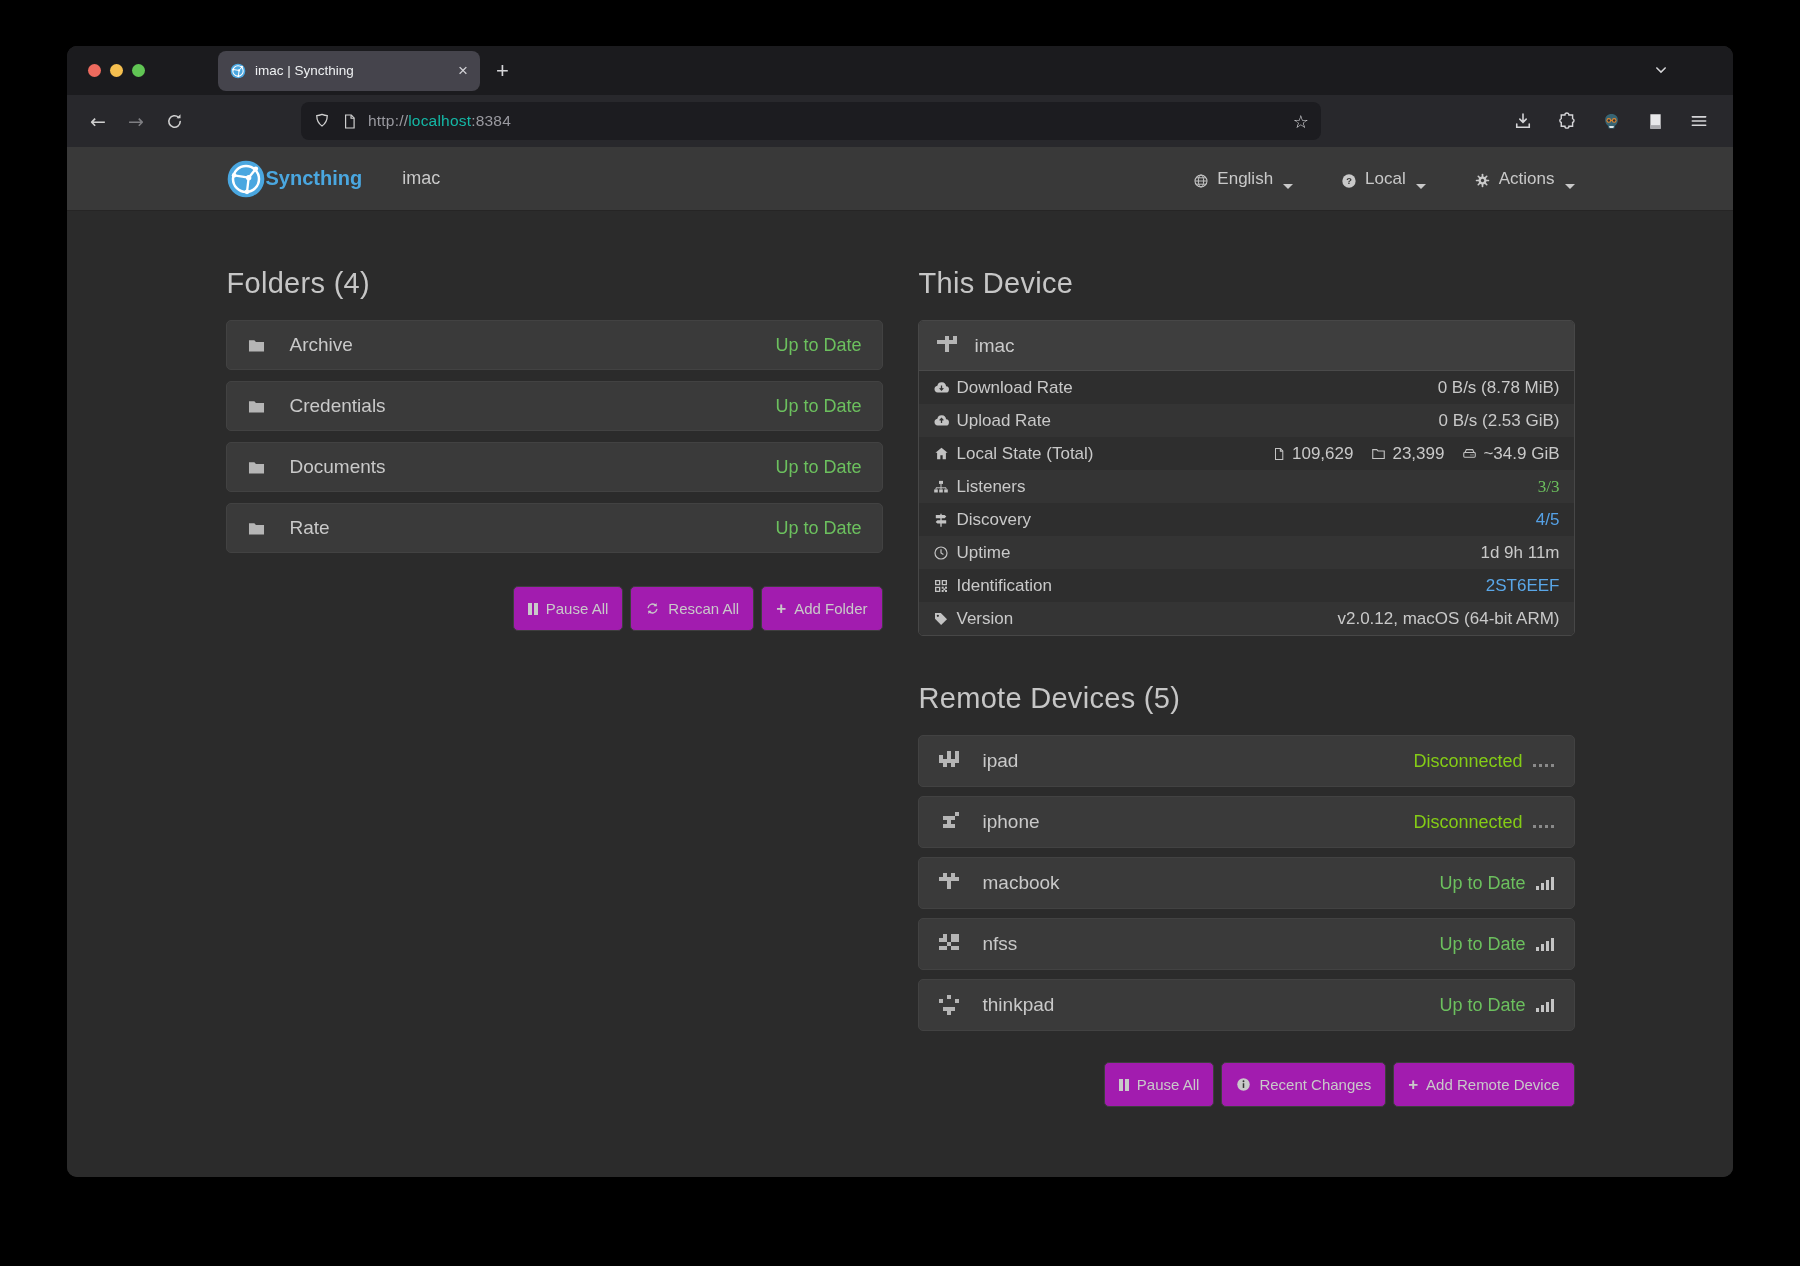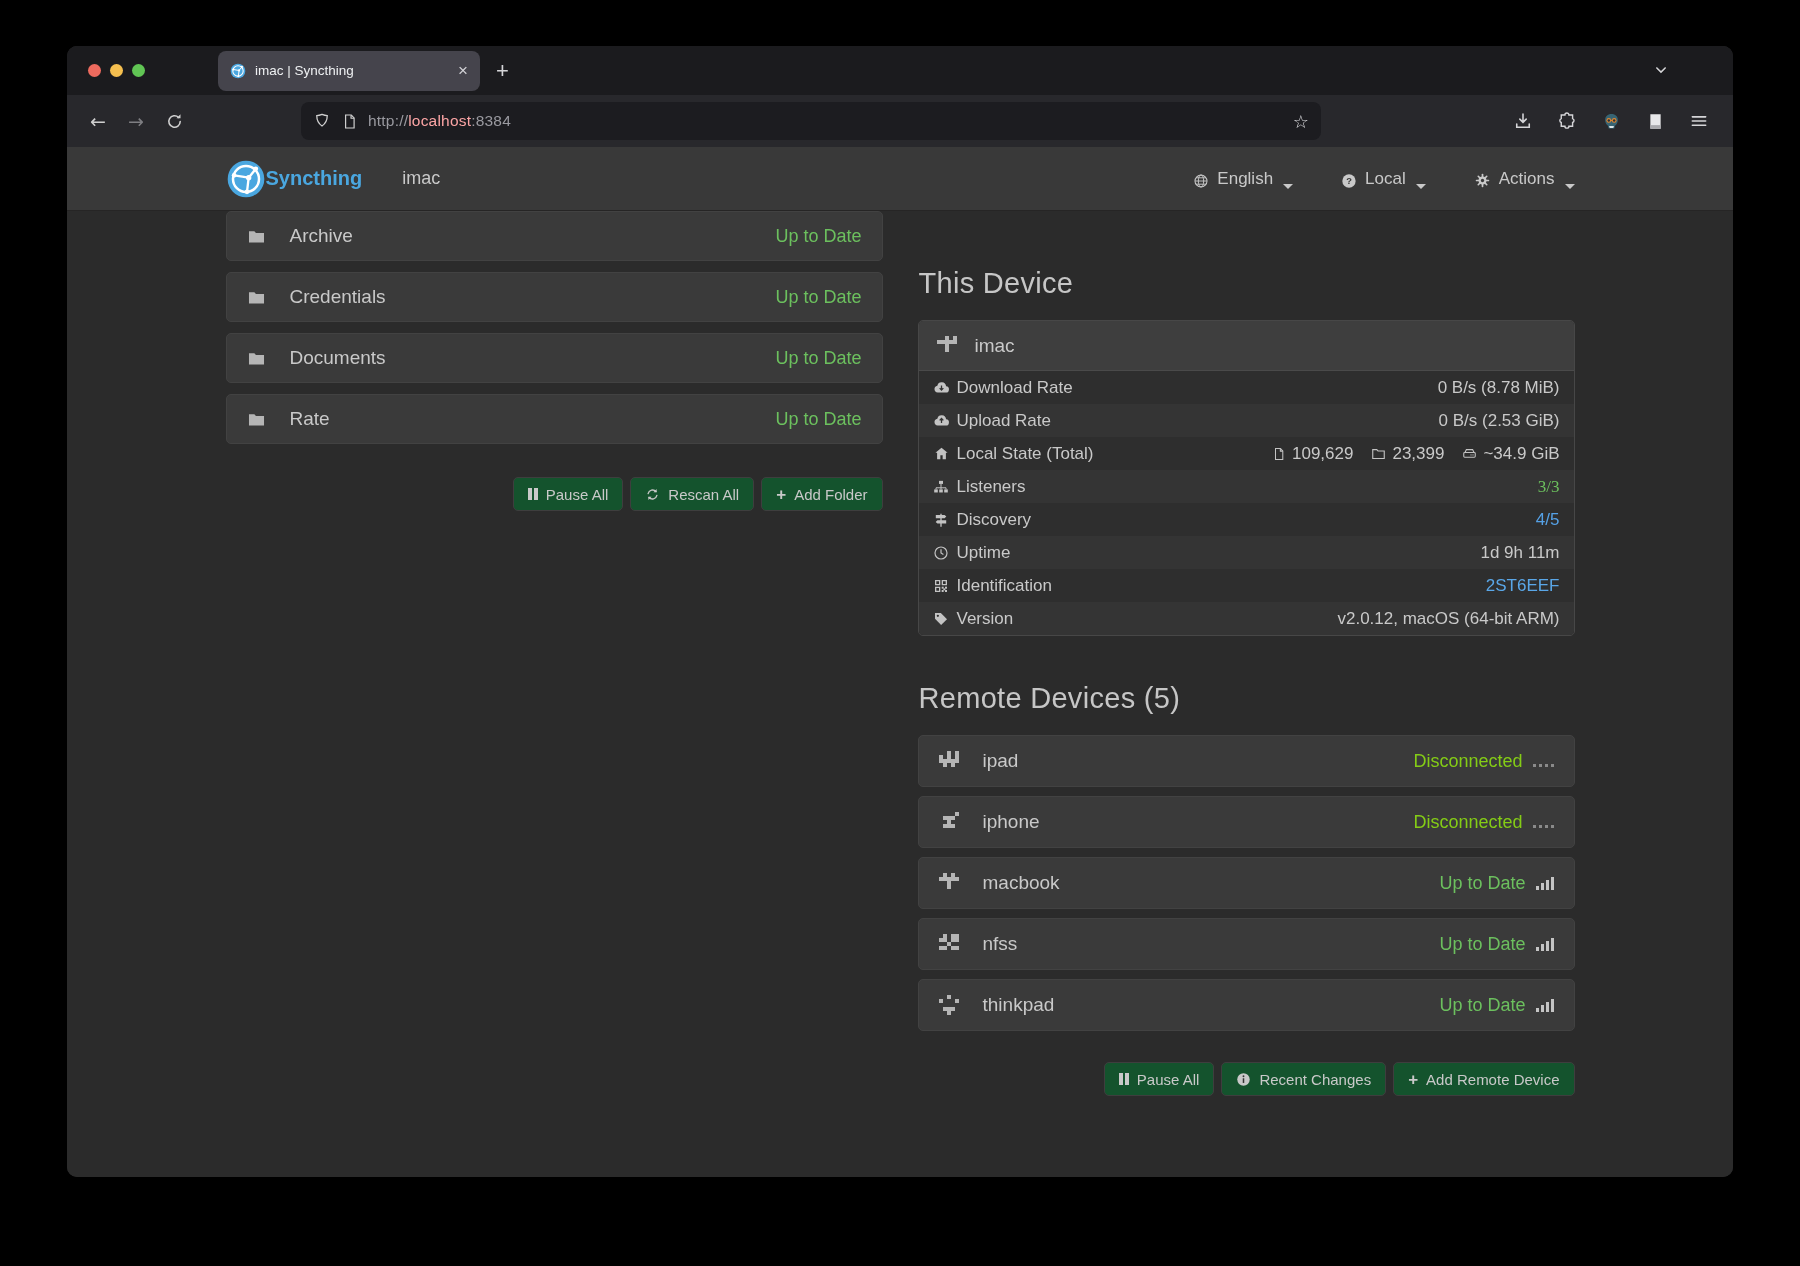--- a/index.html
+++ b/index.html
@@ -21,21 +21,21 @@
   .newtab { color:#d5d5d8; font-size:22px; font-weight:300; margin-left:16px; line-height:1; }
   .tabs-chevron { position:absolute; right:62px; top:14px; }
 
   .toolbar { height:52px; background:#28282c; display:flex; align-items:center; padding:0 12px; }
   .nav-glyph { font-family:"DejaVu Sans",sans-serif; color:#cfcfcf; font-size:19px; width:38px; text-align:center; }
   .nav-svg { width:38px; display:flex; justify-content:center; }
 
   .urlbar { margin-left:108px; width:1020px; height:38px; background:#1c1c20; border-radius:8px;
             display:flex; align-items:center; padding:0 12px; gap:10px; }
   .url-text { font-size:15.5px; letter-spacing:.2px; }
-  .url-dim { color:#9a9aa0; } .url-host { color:#fca5a5; }
+  .url-dim { color:#9a9aa0; } .url-host { color:#14b8a6; }
   .url-star { margin-left:auto; color:#dcdcdf; font-size:18px; font-family:"DejaVu Sans",sans-serif; }
   .tb-right { display:flex; align-items:center; gap:12px; margin-left:auto; margin-right:6px; }
   .tb-ic { width:32px; display:flex; justify-content:center; }
 
   
   .page { height:1030px; background:#2b2b2b; }
   .navbar { height:63px; background:#393939; box-shadow:0 1px 0 #2120207a; }
   .container { width:1349px; margin:0 auto; height:100%; }
   .navbar .container { display:flex; align-items:center; }
   .brand-logo { width:40px; height:40px; }
@@ -52,22 +52,22 @@
 
   .rowcard { height:50px; background:#3a3a3a; border:1px solid #424242; border-radius:5px;
              display:flex; align-items:center; padding:0 20px; margin-bottom:11px; }
   .rowcard .name { color:#c9c9c9; font-size:19px; margin-left:24px; }
   .rowcard .status { margin-left:auto; font-size:18px; display:flex; align-items:center; gap:10px; }
   .st-green { color:#6cc05e; } .st-purple { color:#84cc16; }
 
   .devcard { height:52px; margin-bottom:9px; }
 
   .btn-row { display:flex; justify-content:flex-end; gap:7px; margin-top:33px; }
-  .btn { display:inline-flex; align-items:center; gap:8px; height:34px; padding:0 14px;
-         background:#14532d; border:1px solid #3e3e3e; border-radius:5px;
+  .btn { display:inline-flex; align-items:center; gap:8px; height:45px; padding:0 14px;
+         background:#a21caf; border:1px solid #3e3e3e; border-radius:5px;
          color:#c9c9c9; font-size:15px; cursor:default; }
   .pause-ico { width:3.5px; height:12px; background:#c9c9c9; box-shadow:6px 0 0 #c9c9c9; margin-right:6px; }
   .plus-ico { font-size:17px; font-weight:bold; color:#c9c9c9; line-height:1; }
 
   
   .panel { border:1px solid #474747; border-radius:5px; overflow:hidden; }
   .panel-head { height:50px; background:#3e3e3e; display:flex; align-items:center; padding:0 18px;
                 border-bottom:1px solid #4a4a4a; }
   .panel-head .name { color:#c9c9c9; font-size:19px; margin-left:18px; }
   .trow { height:33px; display:flex; align-items:center; padding:0 14px; font-size:17px; color:#c9c9c9; }
@@ -229,20 +229,21 @@
             <span>Actions</span>
             <span class="caret"></span>
           </span>
         </div>
       </div>
     </div>
 
     <div class="content container">
 
       <div class="col">
+        <h2 class="sec">Folders (4)</h2>
 
         <div class="rowcard">
           <svg width="19" height="19" viewBox="0 0 24 24">
             <path d="M2.5 5.5h6.8l2 2.2h10.2a0 0 0 0 1 0 0v11.8H2.5z" fill="#b5b5b5"></path>
           </svg>
           <span class="name">Archive</span>
           <span class="status st-green">Up to Date</span>
         </div>
         <div class="rowcard">
           <svg width="19" height="19" viewBox="0 0 24 24">

